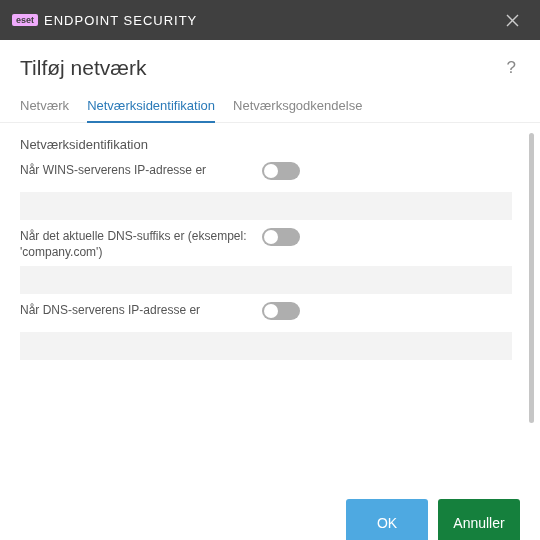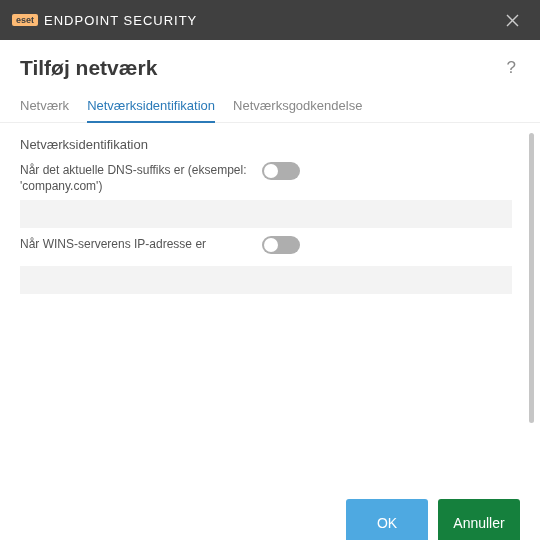--- a/index.html
+++ b/index.html
@@ -21,21 +21,21 @@
   }
   .brand {
     display: flex;
     align-items: center;
     gap: 6px;
     font-size: 13px;
     letter-spacing: 1px;
     font-weight: 300;
   }
   .brand-logo {
-    background: #fdba74;
+    background: #f0abfc;
     color: #404040;
     font-size: 9px;
     font-weight: bold;
     padding: 1px 4px;
     border-radius: 2px;
     letter-spacing: 0;
   }
   .titlebar-spacer { flex: 1; }
   .close-btn {
     width: 32px;
@@ -47,21 +47,21 @@
     color: #ddd;
     font-size: 16px;
   }
   .header {
     padding: 14px 20px 6px 20px;
     display: flex;
     align-items: center;
   }
   .header h1 {
     font-size: 21px;
-    font-weight: 700;
+    font-weight: 400;
     color: #3a3a3a;
     flex: 1;
   }
   .help-btn {
     color: #888;
     font-size: 17px;
     cursor: pointer;
     padding: 4px;
   }
   .tabs {
@@ -199,37 +199,44 @@
   <div class="tab active">Netværksidentifikation</div>
   <div class="tab">Netværksgodkendelse</div>
 </div>
 
 <div class="content-wrap">
   <div class="content">
     <div class="section-title">Netværksidentifikation</div>
 
     <div class="row">
       <div class="row-head">
+        <div class="row-label">Når WINS-serverens IP-adresse er</div>
+        <div class="toggle"></div>
+      </div>
+      <input class="field" value="" style="">
+    </div>
+
+    <div class="row">
+      <div class="row-head">
         <div class="row-label">Når det aktuelle DNS-suffiks er (eksempel: 'company.com')</div>
         <div class="toggle"></div>
       </div>
       <input class="field" value="" style="">
     </div>
 
     <div class="row">
       <div class="row-head">
-        <div class="row-label">Når WINS-serverens IP-adresse er</div>
+        <div class="row-label">Når DNS-serverens IP-adresse er</div>
         <div class="toggle"></div>
       </div>
       <input class="field" value="" style="">
     </div>
 
 
 
-
   </div>
   <div class="scrollbar">
     <div class="scrollbar-thumb"></div>
   </div>
 </div>
 
 <div class="footer">
   <button class="btn btn-primary">OK</button>
   <button class="btn btn-secondary">Annuller</button>
 </div>

